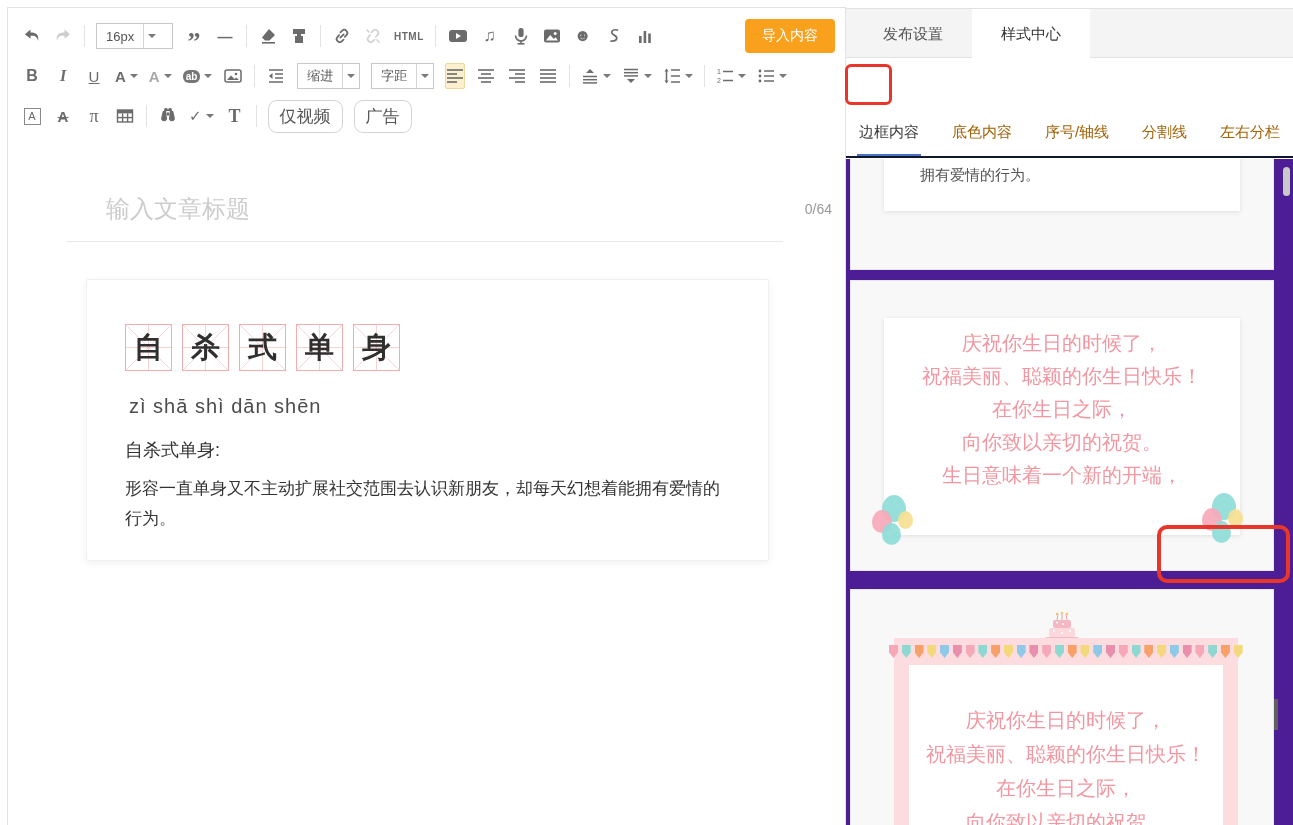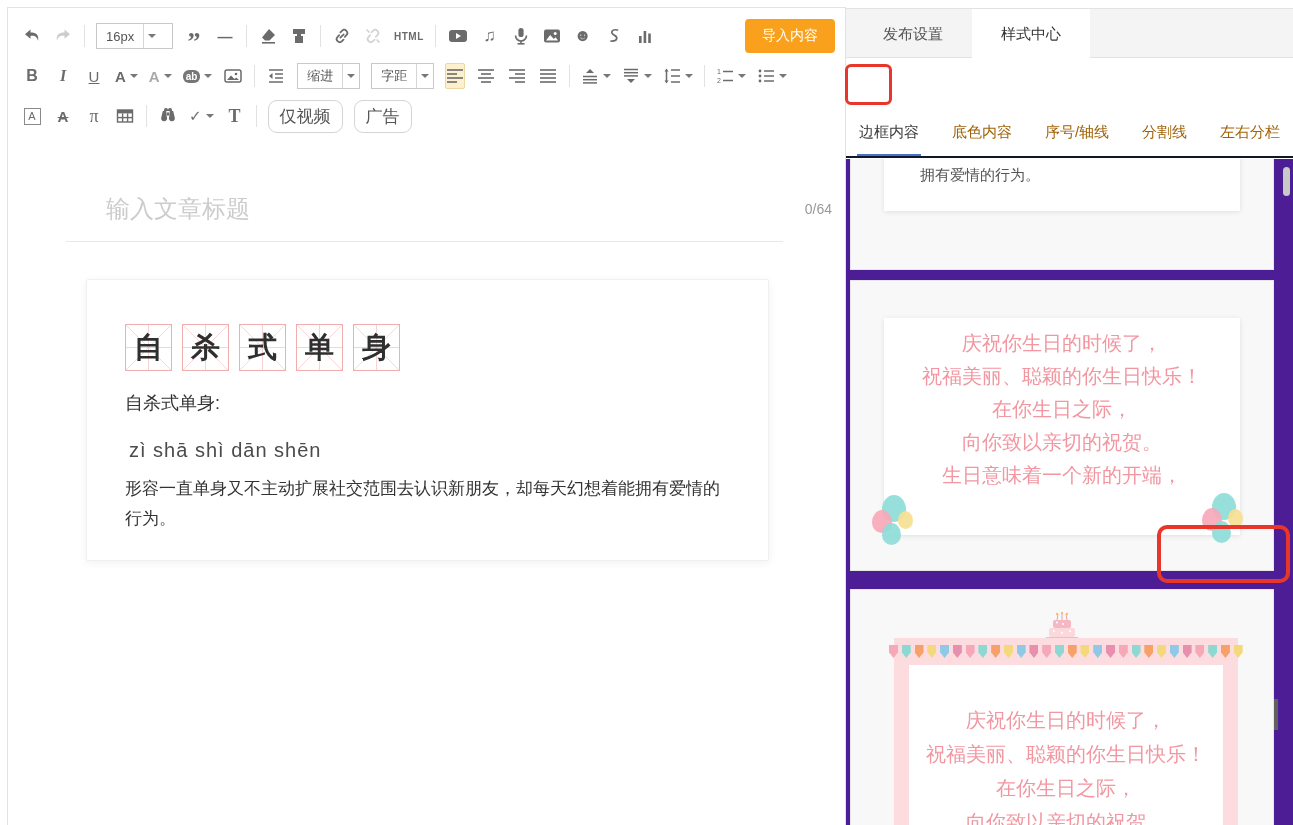--- a/index.html
+++ b/index.html
@@ -412,22 +412,22 @@
       <div class="gridbox">
           <span>式</span>
         </div>
       <div class="gridbox">
           <span>单</span>
         </div>
       <div class="gridbox">
           <span>身</span>
         </div>
     </div>
+    <div id="pinyin">zì shā shì dān shēn</div>
     <div id="term">自杀式单身:</div>
-    <div id="pinyin">zì shā shì dān shēn</div>
     <div id="definition">形容一直单身又不主动扩展社交范围去认识新朋友，却每天幻想着能拥有爱情的行为。</div>
   </div>
 </div>
 
 <div id="right-panel">
   <div id="rp-tabbar">
     <div class="rp-tab first">发布设置</div>
     <div class="rp-tab active">样式中心</div>
   </div>
 

